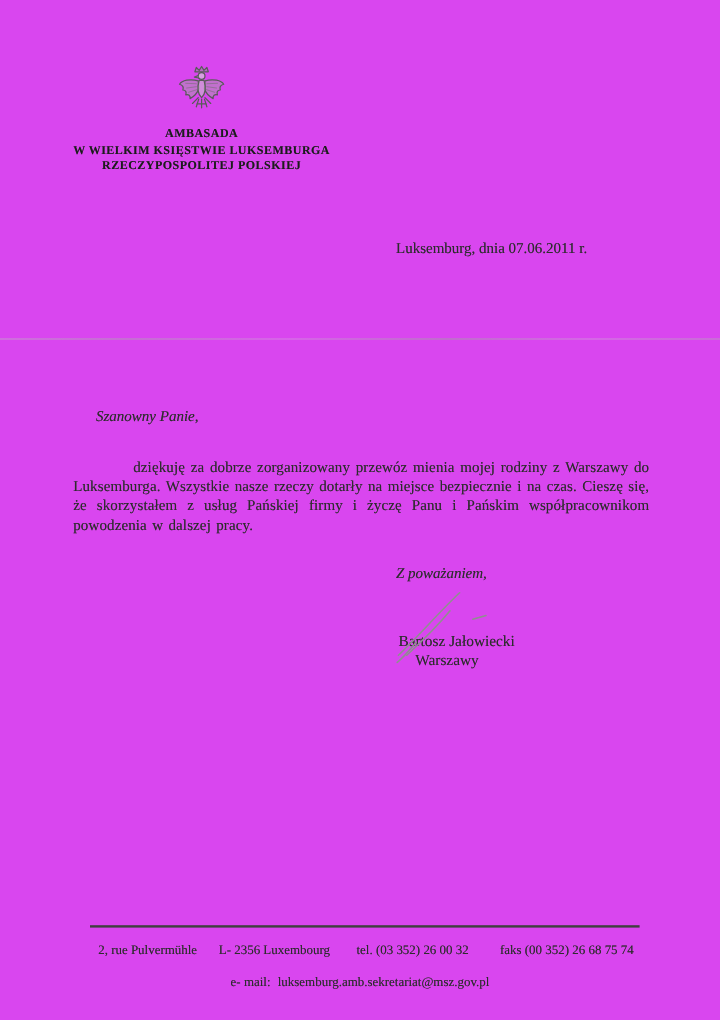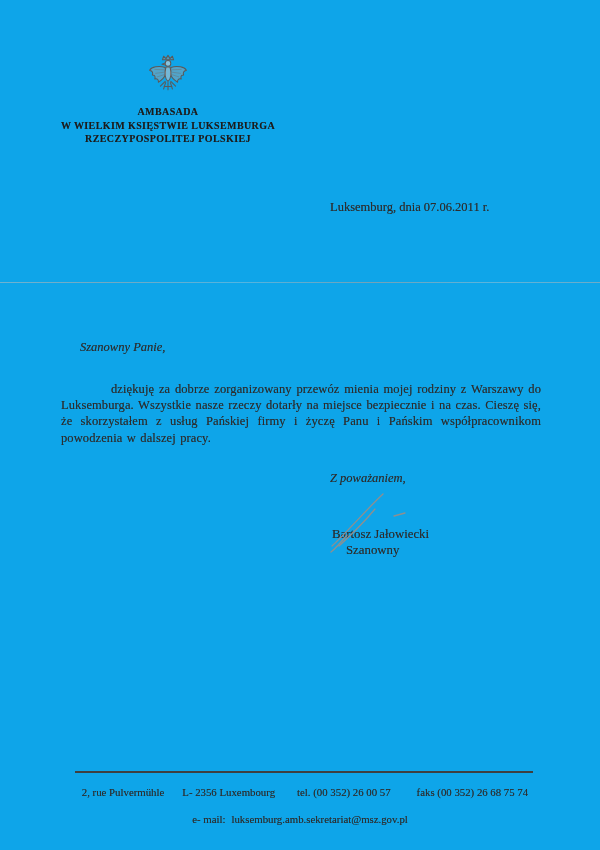--- a/index.html
+++ b/index.html
@@ -1,20 +1,20 @@
 <!DOCTYPE html>
 <html><head>
 <meta charset="utf-8">
 <style>
   html, body { margin: 0; padding: 0; }
   .page {
     position: relative;
     width: 600px;
     height: 850px;
-    background: #0ea5e9;
+    background: #d946ef;
     font-family: "Liberation Serif", serif;
     color: #2d2d2d;
     overflow: hidden;
   }
   
   .ink { text-shadow: 0 0 0.45px rgba(40,40,40,0.55); }
 
   .header-block {
     position: absolute;
     left: 40px; top: 54px;
@@ -187,26 +187,26 @@
   <svg class="signature-strokes" width="100" height="72" viewBox="0 0 100 72" fill="none">
     <g stroke="#8f8f8f" stroke-width="1.3" stroke-linecap="round">
       <path d="M10,58 C24,45 46,20 61,6"></path>
       <path d="M17,58 C29,47 44,32 53,21"></path>
       <path d="M9,64 C14,60 20,53 25,47"></path>
       <path d="M72,28 L83,25"></path>
     </g>
   </svg>
 
   <div class="signer-name ink">Bartosz Jałowiecki</div>
-  <div class="signer-title ink">Szanowny</div>
+  <div class="signer-title ink">Warszawy</div>
 
   <div class="footer-rule"></div>
   <div class="footer-line1 ink">
     <span>2, rue Pulvermühle</span>
     <span class="footer-seg-city">L- 2356 Luxembourg</span>
-    <span class="footer-seg-tel">tel. (00 352) 26 00 57</span>
+    <span class="footer-seg-tel">tel. (03 352) 26 00 32</span>
     <span class="footer-seg-fax">faks (00 352) 26 68 75 74</span>
   </div>
   <div class="footer-line2 ink">
     <span class="email-label">e- mail:</span><span>luksemburg.amb.sekretariat@msz.gov.pl</span>
   </div>
 
 </div>
 
 </body></html>

